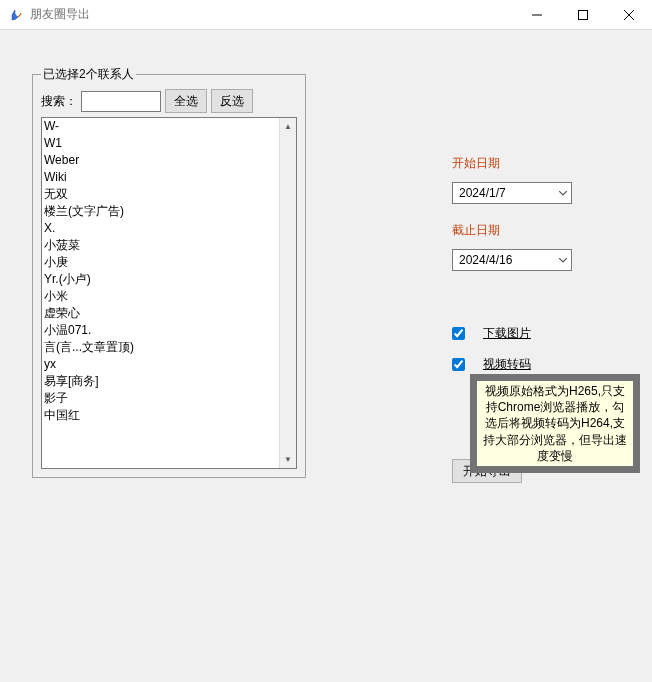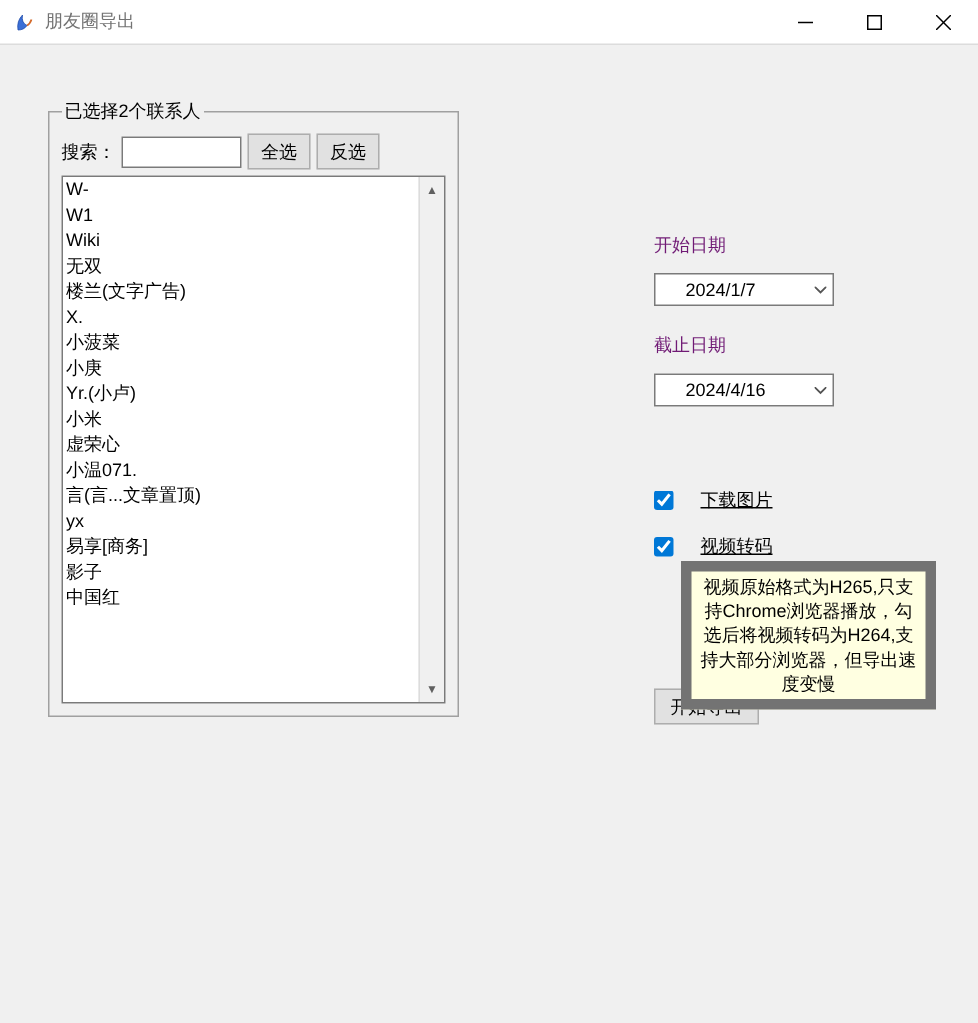--- a/index.html
+++ b/index.html
@@ -45,21 +45,21 @@
   .content {
     padding: 20px 20px 0 20px;
     display: flex;
     height: calc(100% - 30px);
     background: #f0f0f0;
   }
   fieldset.contacts {
     border: 1px solid #a0a0a0;
     width: 274px;
     height: 412px;
-    margin: 16px 0 0 12px;
+    margin: 16px 16px 0 12px;
     padding: 6px 8px 8px 8px;
     position: relative;
   }
   fieldset.contacts legend {
     font-size: 12px;
     color: #000;
     padding: 0 2px;
   }
   .search-row {
     display: flex;
@@ -125,32 +125,32 @@
     font-size:8px;
   }
   .vscroll .track { flex:1; background:#f0f0f0; }
 
   .right-panel {
     margin-left: 130px;
     padding-top: 105px;
     width: 170px;
   }
   .field-label {
-    color: #701a75;
+    color: #c2410c;
     margin-bottom: 10px;
   }
   .date-combo {
     display: flex;
     align-items: center;
     justify-content: space-between;
     border: 1px solid #7a7a7a;
     background: #fff;
     width: 120px;
     height: 22px;
-    padding: 0 4px 0 20px;
+    padding: 0 4px 0 6px;
     margin-bottom: 18px;
     cursor: pointer;
   }
   .date-combo .chevron {
     color: #555;
   }
   .checkbox-row {
     display: flex;
     align-items: center;
     gap: 18px;
@@ -219,20 +219,21 @@
     <div class="search-row">
       <label>搜索：</label>
       <input type="text" value="" style="">
       <button class="tk-btn">全选</button>
       <button class="tk-btn">反选</button>
     </div>
     <div class="listbox">
       <div class="list-inner" id="list-inner">
           <div class="list-item">W-</div>
           <div class="list-item">W1</div>
+          <div class="list-item">Weber</div>
           <div class="list-item">Wiki</div>
           <div class="list-item">无双</div>
           <div class="list-item">楼兰(文字广告)</div>
           <div class="list-item">X.</div>
           <div class="list-item">小菠菜</div>
           <div class="list-item">小庚</div>
           <div class="list-item">Yr.(小卢)</div>
           <div class="list-item">小米</div>
           <div class="list-item">虚荣心</div>
           <div class="list-item">小温071.</div>

